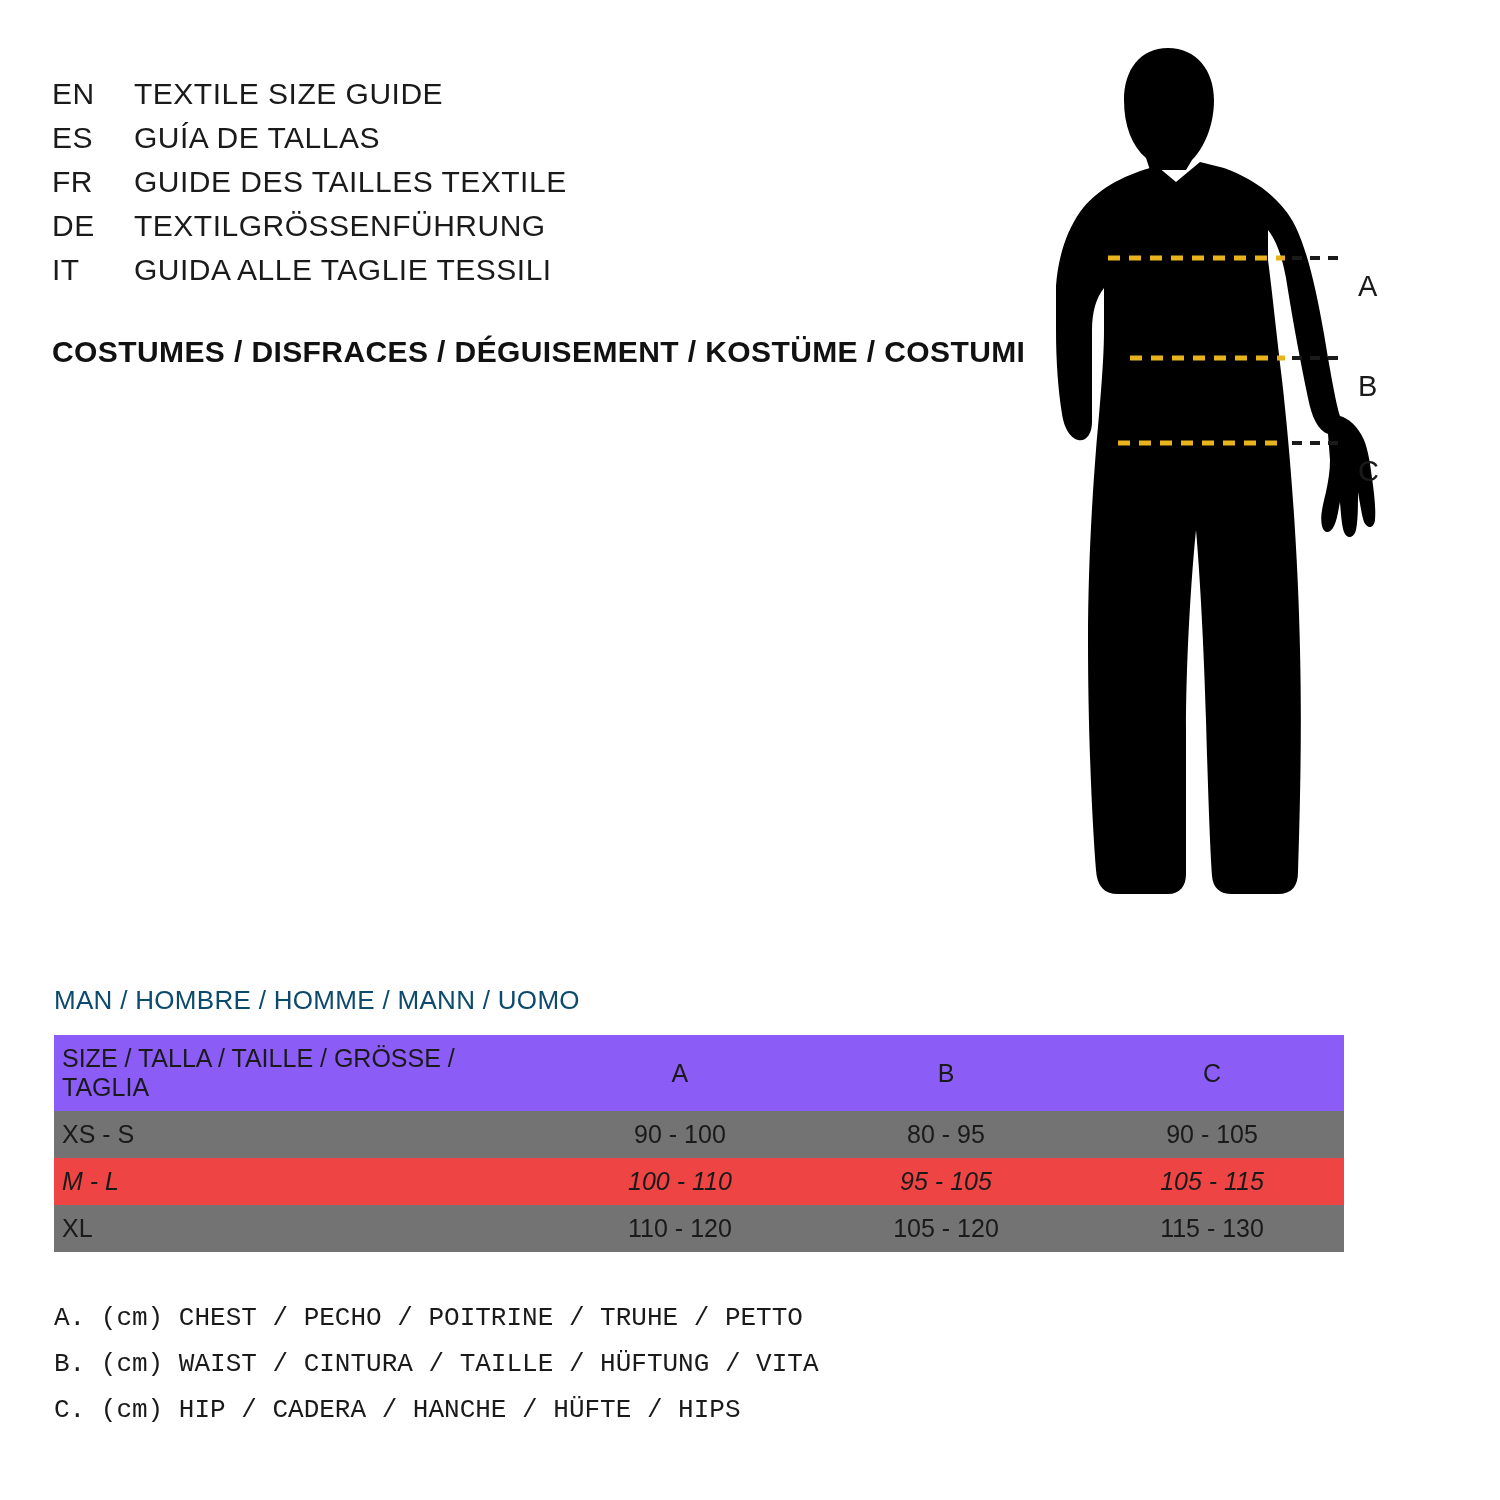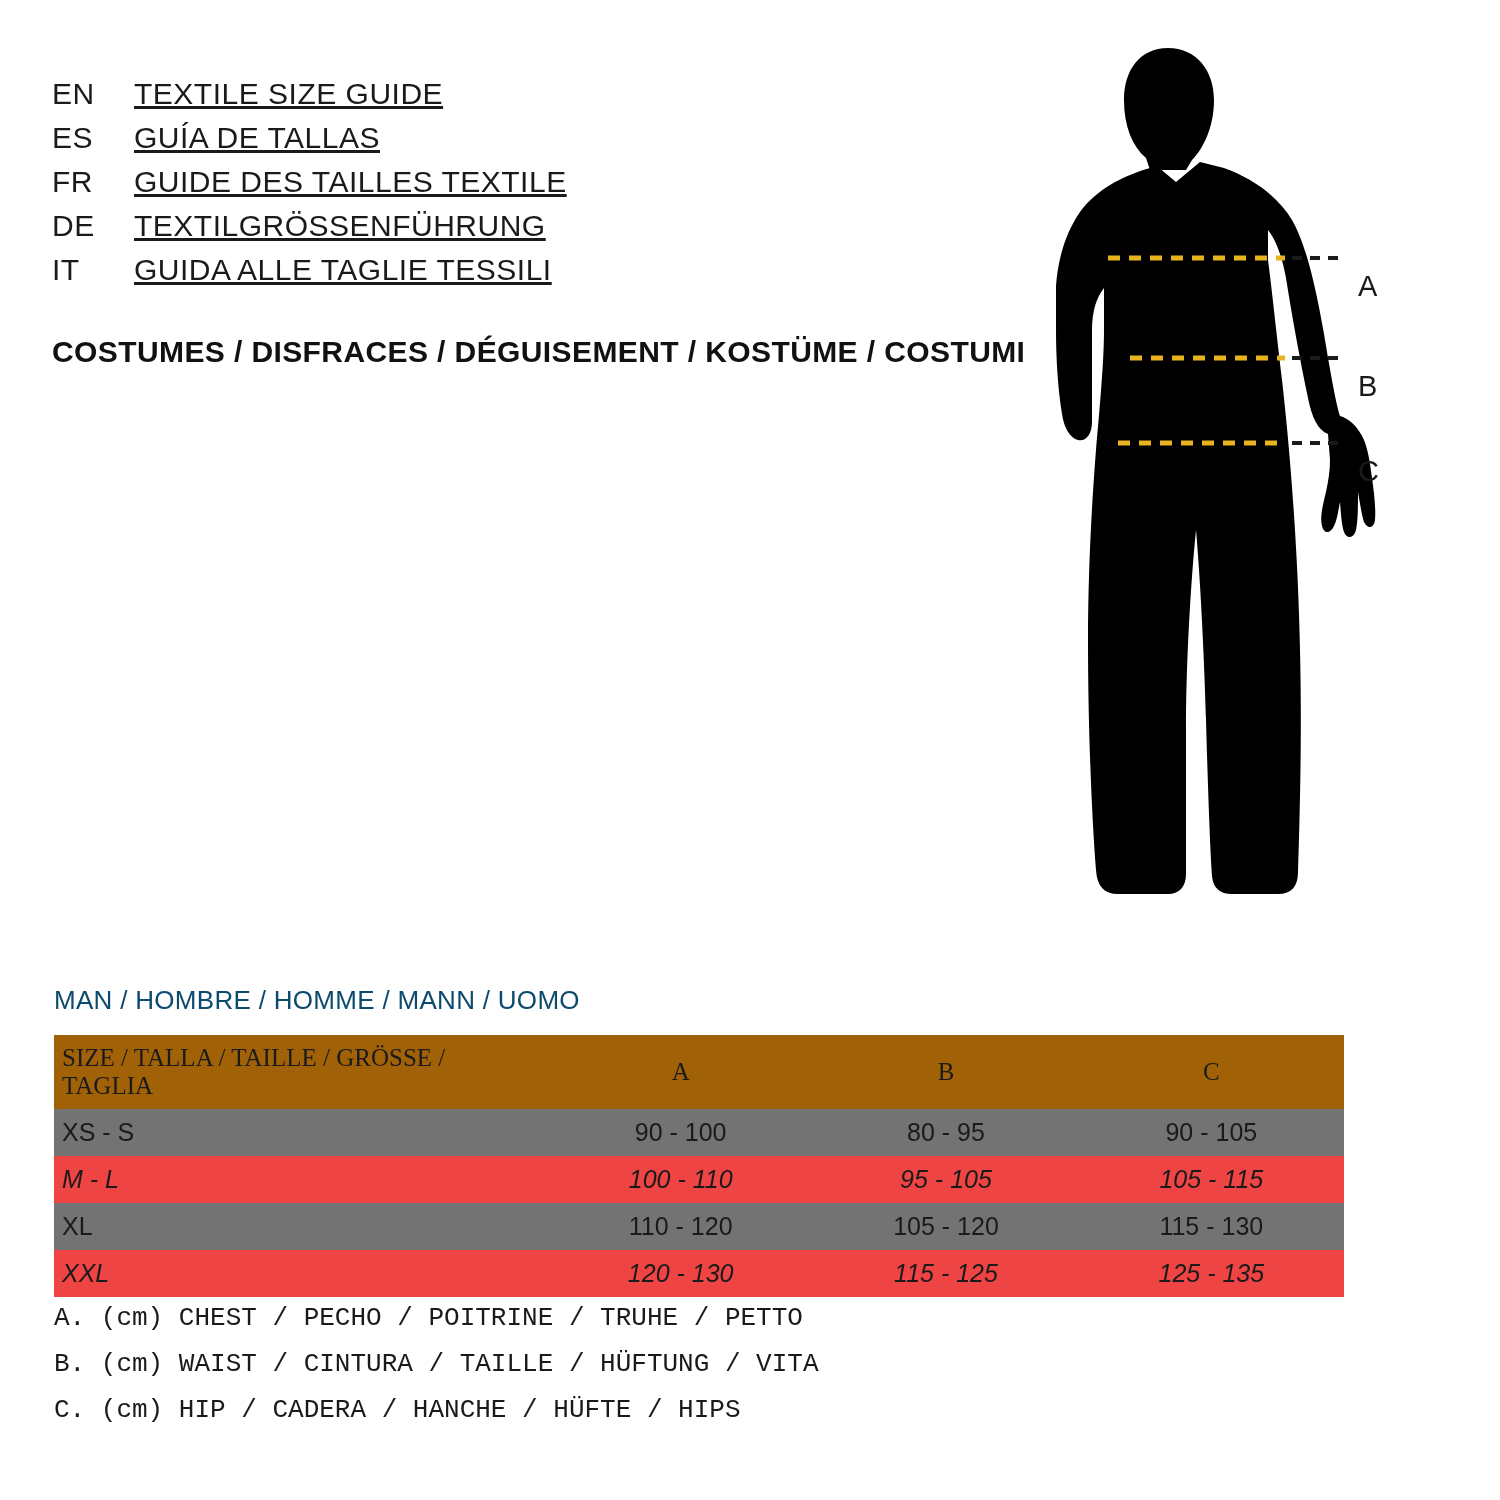--- a/index.html
+++ b/index.html
@@ -30,21 +30,20 @@
     letter-spacing: 0.5px;
     line-height: 44px;
     color: #1a1a1a;
   }
   .lang-code {
     width: 82px;
     flex: 0 0 82px;
   }
   .lang-text {
     flex: 1 1 auto;
-    text-decoration: underline;
   }
 
   .costumes-line {
     position: absolute;
     left: 52px;
     top: 335px;
     font-size: 30px;
     font-weight: bold;
     letter-spacing: 0.4px;
     color: #111111;
@@ -97,22 +96,21 @@
     font-weight: normal;
     text-align: center;
   }
   table.size-table th.size-col,
   table.size-table td.size-col {
     text-align: left;
     padding-left: 8px;
     width: 480px;
   }
   table.size-table thead tr {
-    background: #a16207;
-    font-family: Liberation Serif, serif;
+    background: #8b5cf6;
   }
   table.size-table tbody tr.odd {
     background: #737373;
   }
   table.size-table tbody tr.even {
     background: #ef4444;
     font-style: italic;
   }
 
   
@@ -251,26 +249,20 @@
       <td>100 - 110</td>
       <td>95 - 105</td>
       <td>105 - 115</td>
     </tr>
     <tr class="odd">
       <td class="size-col">XL</td>
       <td>110 - 120</td>
       <td>105 - 120</td>
       <td>115 - 130</td>
     </tr>
-    <tr class="even">
-      <td class="size-col">XXL</td>
-      <td>120 - 130</td>
-      <td>115 - 125</td>
-      <td>125 - 135</td>
-    </tr>
   </tbody>
 </table>
 
 <div class="legend">
   <div>A. (cm) CHEST / PECHO / POITRINE / TRUHE / PETTO</div>
   <div>B. (cm) WAIST / CINTURA / TAILLE / HÜFTUNG / VITA</div>
   <div>C. (cm) HIP / CADERA / HANCHE / HÜFTE / HIPS</div>
 </div>
 
 </body></html>

